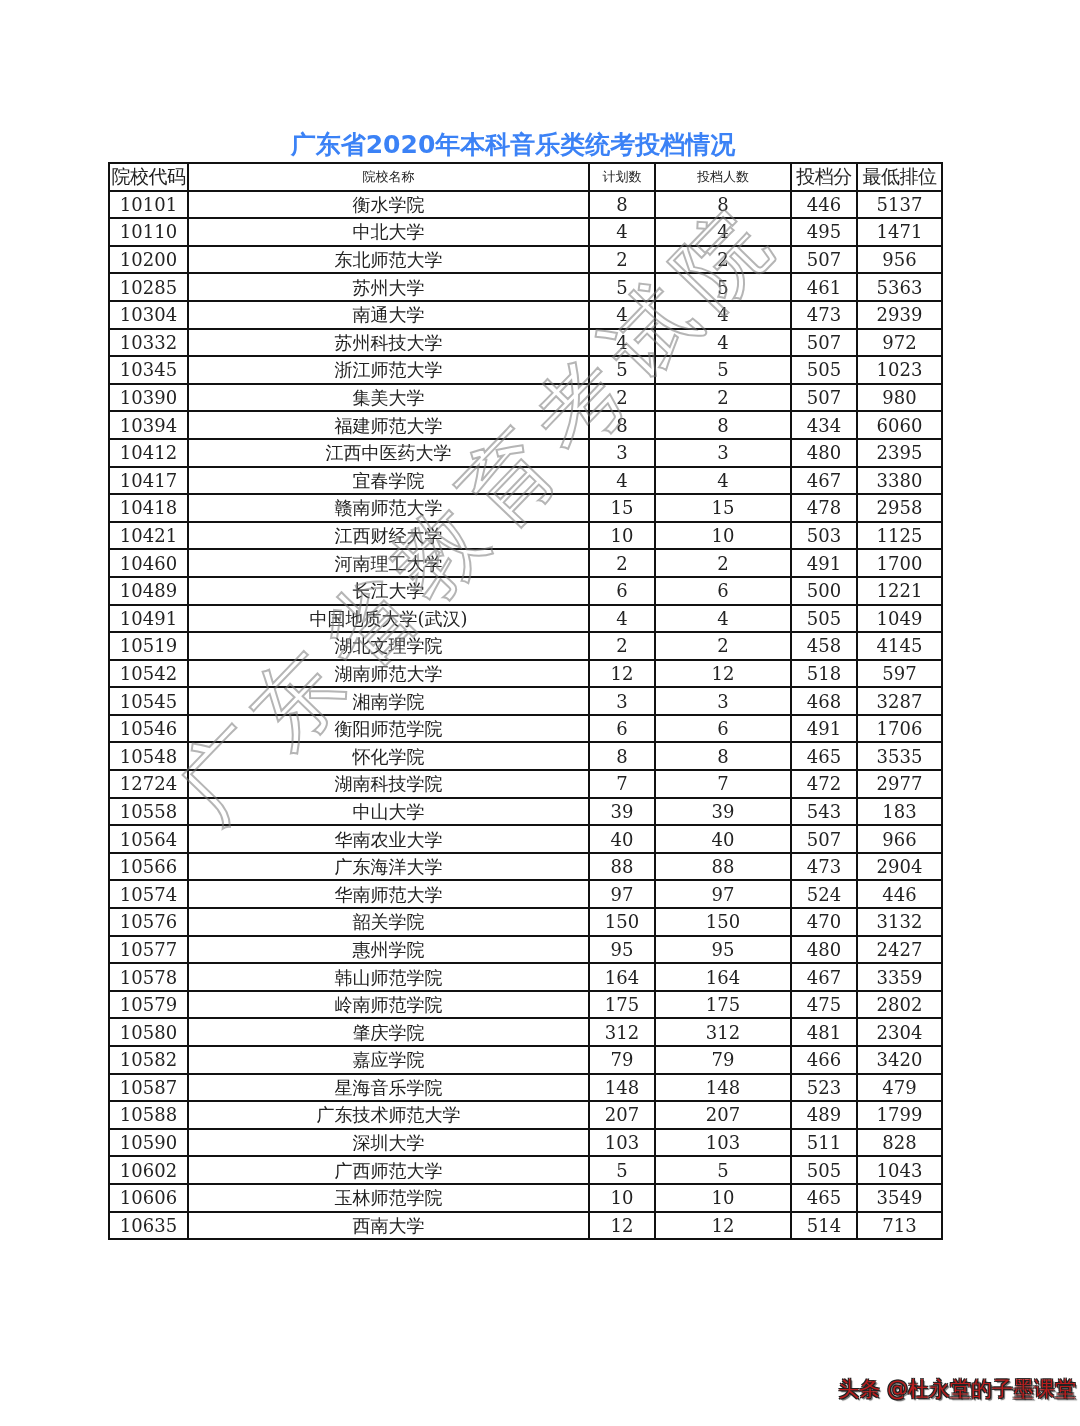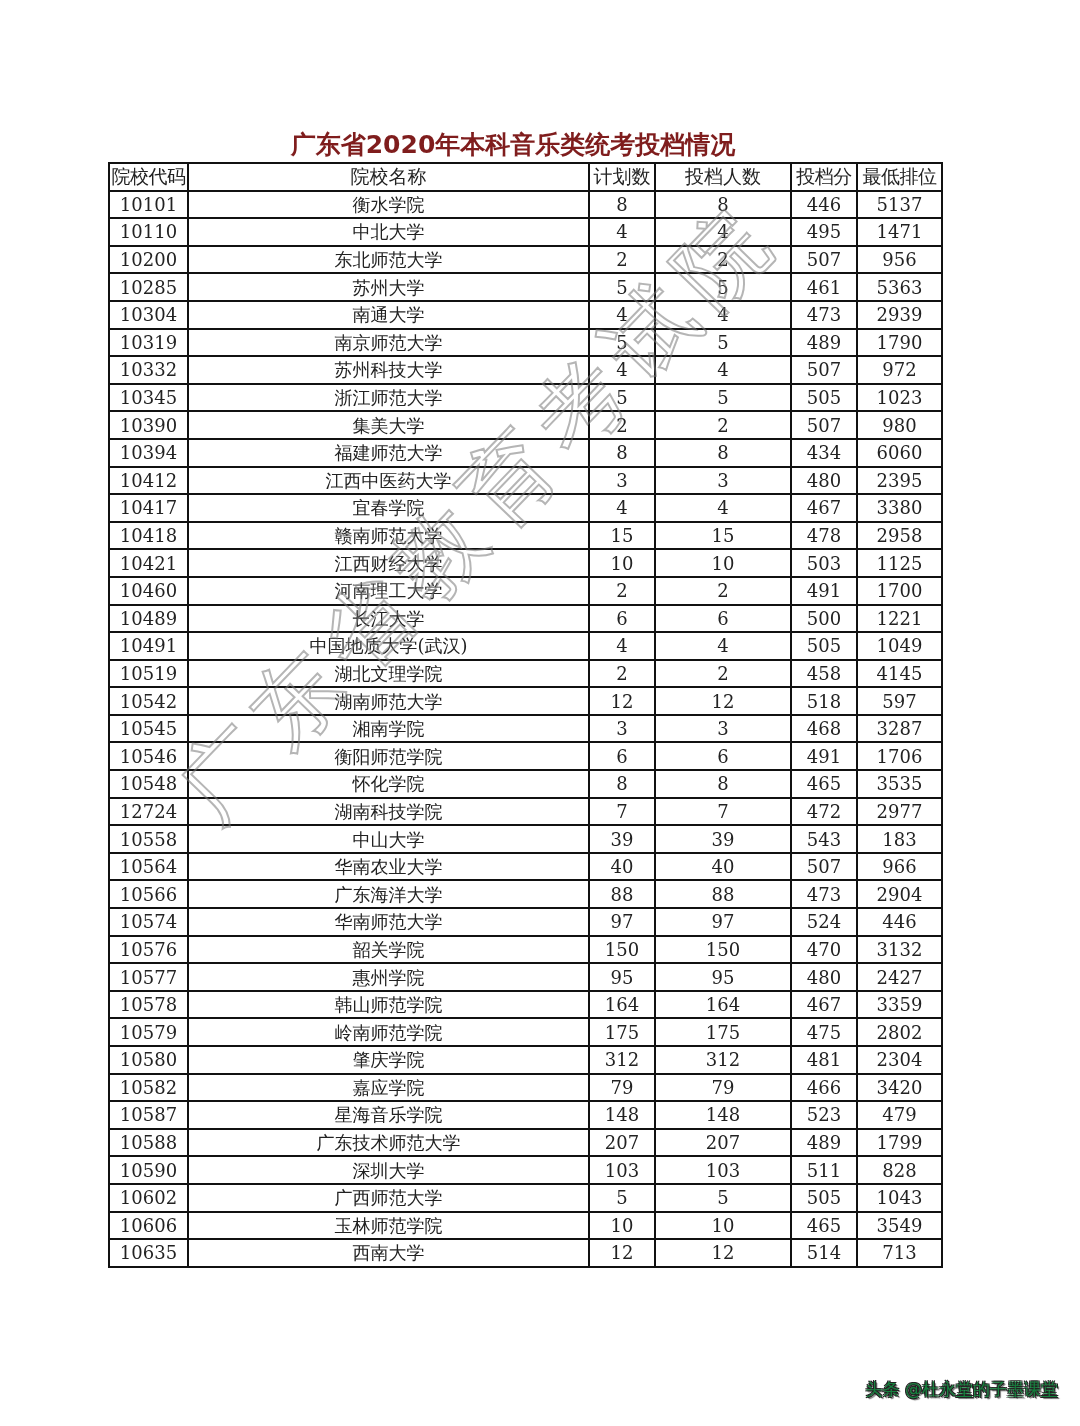--- a/index.html
+++ b/index.html
@@ -20,21 +20,21 @@
       left: 97px;
       width: 832px;
       top: 128px;
       height: 34px;
       text-align: center;
       font-family: "DejaVu Sans", "Liberation Sans", sans-serif;
       font-weight: bold;
       font-size: 25px;
       line-height: 34px;
       letter-spacing: 0px;
-      color: #7f1d1d;
+      color: #3b82f6;
     }
     table.score-table {
       position: absolute;
       left: 108px;
       top: 162px;
       width: 833px;
       border-collapse: collapse;
       table-layout: fixed;
     }
     table.score-table th,
@@ -45,21 +45,21 @@
       text-align: center;
       vertical-align: middle;
       font-size: 18px;
       line-height: 25px;
       white-space: nowrap;
       overflow: hidden;
       color: #222;
     }
     table.score-table th {
       font-weight: normal;
-      font-size: 19px;
+      font-size: 13px;
     }
     table.score-table th.h-code,
     table.score-table th.h-score,
     table.score-table th.h-rank {
       letter-spacing: -0.5px;
       font-size: 19px;
     }
     col.c-code { width: 79px; }
     col.c-name { width: 401px; }
     col.c-plan { width: 66px; }
@@ -79,26 +79,26 @@
       font-size: 88px;
       line-height: 90px;
       letter-spacing: 14px;
       color: transparent;
       -webkit-text-stroke: 2px rgba(120,120,120,0.55);
       pointer-events: none;
       white-space: nowrap;
     }
     .source-tag {
       position: absolute;
-      right: 22px;
+      right: 4px;
       top: 1372px;
       font-family: "DejaVu Sans", "Liberation Sans", sans-serif;
-      font-size: 17px;
+      font-size: 21px;
       line-height: 34px;
-      color: #15803d;
+      color: #b91c1c;
       text-shadow:
         -1px -1px 0 #222, 1px -1px 0 #222,
         -1px 1px 0 #222, 1px 1px 0 #222,
         2px 2px 1px rgba(0,0,0,0.6);
       white-space: nowrap;
     }
   </style>
 </head>
 <body>
 
@@ -158,28 +158,20 @@
       </tr>
       <tr>
         <td>10304</td>
         <td>南通大学</td>
         <td>4</td>
         <td>4</td>
         <td>473</td>
         <td>2939</td>
       </tr>
       <tr>
-        <td>10319</td>
-        <td>南京师范大学</td>
-        <td>5</td>
-        <td>5</td>
-        <td>489</td>
-        <td>1790</td>
-      </tr>
-      <tr>
         <td>10332</td>
         <td>苏州科技大学</td>
         <td>4</td>
         <td>4</td>
         <td>507</td>
         <td>972</td>
       </tr>
       <tr>
         <td>10345</td>
         <td>浙江师范大学</td>

